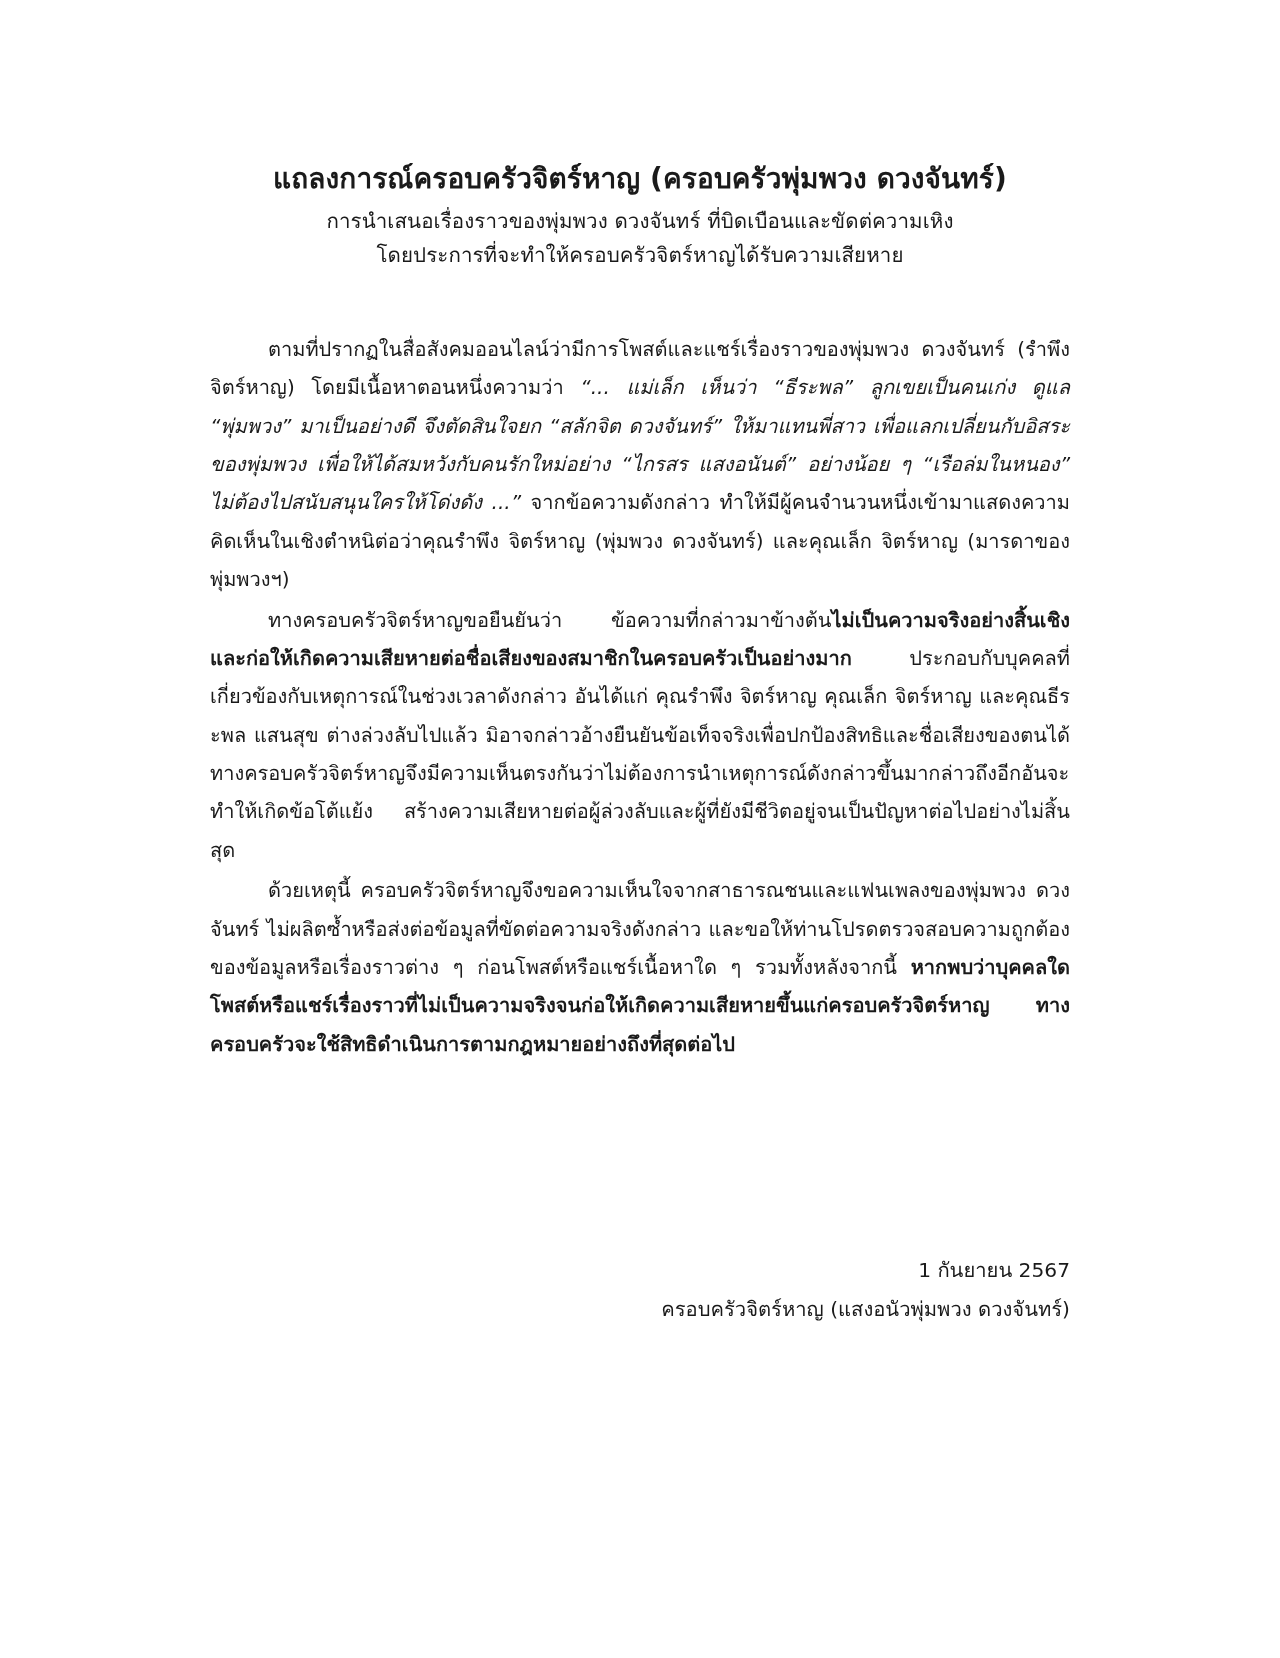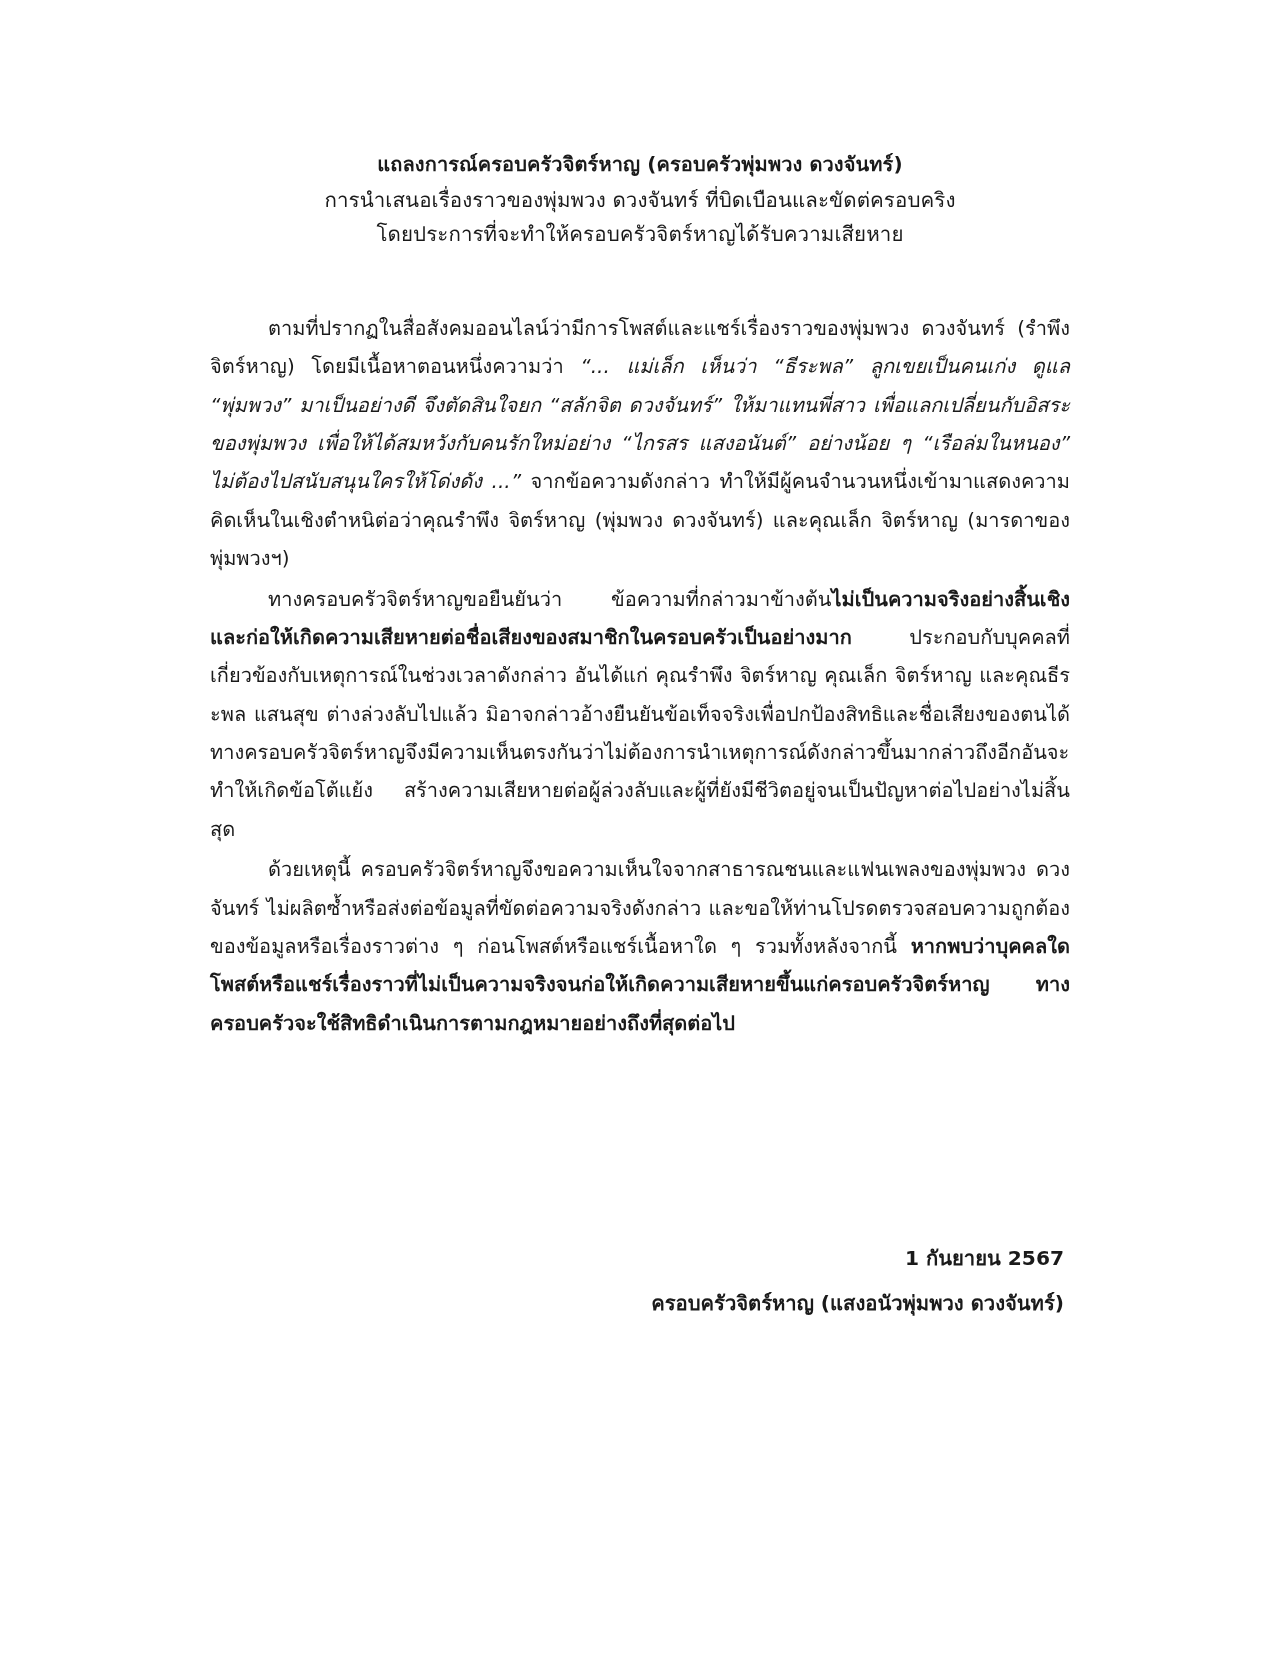--- a/index.html
+++ b/index.html
@@ -20,24 +20,24 @@
     height: 1658px;
     background: #ffffff;
     box-sizing: border-box;
     padding: 140px 210px 60px 210px;
   }
   .header-block {
     text-align: center;
     margin-bottom: 58px;
   }
   .doc-title {
-    font-size: 20px;
+    font-size: 28px;
     font-weight: bold;
     line-height: 1.62;
-    margin: 8px 0 4px 0;
+    margin: 16px 0 4px 0;
     letter-spacing: 0.1px;
   }
   .doc-subtitle {
     font-size: 20.5px;
     font-weight: normal;
     line-height: 1.62;
     margin: 0;
     letter-spacing: 0.1px;
   }
   .body-text {
@@ -60,32 +60,31 @@
   }
   .signature-block {
     position: absolute;
     right: 210px;
     bottom: 330px;
     text-align: right;
   }
   .sig-line {
     font-size: 20.2px;
     line-height: 1.9;
-    margin: 6px;
-    font-weight: bold;
+    margin: 0;
   }
 </style>
 </head>
 <body>
 
 <div class="page">
 
   <div class="header-block">
     <h1 class="doc-title">แถลงการณ์ครอบครัวจิตร์หาญ (ครอบครัวพุ่มพวง ดวงจันทร์)</h1>
-    <p class="doc-subtitle">การนำเสนอเรื่องราวของพุ่มพวง ดวงจันทร์ ที่บิดเบือนและขัดต่ครอบคริง</p>
+    <p class="doc-subtitle">การนำเสนอเรื่องราวของพุ่มพวง ดวงจันทร์ ที่บิดเบือนและขัดต่ความเหิง</p>
     <p class="doc-subtitle">โดยประการที่จะทำให้ครอบครัวจิตร์หาญได้รับความเสียหาย</p>
   </div>
 
   <div class="body-content">
 
     <p class="body-text"><span>ตามที่ปรากฏในสื่อสังคมออนไลน์ว่ามีการโพสต์และแชร์เรื่องราวของพุ่มพวง ดวงจันทร์ (รำพึง จิตร์หาญ) โดยมีเนื้อหาตอนหนึ่งความว่า </span><span class="it">“... แม่เล็ก เห็นว่า “ธีระพล” ลูกเขยเป็นคนเก่ง ดูแล “พุ่มพวง” มาเป็นอย่างดี จึงตัดสินใจยก “สลักจิต ดวงจันทร์” ให้มาแทนพี่สาว เพื่อแลกเปลี่ยนกับอิสระของพุ่มพวง เพื่อให้ได้สมหวังกับคนรักใหม่อย่าง “ไกรสร แสงอนันต์” อย่างน้อย ๆ “เรือล่มในหนอง” ไม่ต้องไปสนับสนุนใครให้โด่งดัง ...”</span><span> จากข้อความดังกล่าว ทำให้มีผู้คนจำนวนหนึ่งเข้ามาแสดงความคิดเห็นในเชิงตำหนิต่อว่าคุณรำพึง จิตร์หาญ (พุ่มพวง ดวงจันทร์) และคุณเล็ก จิตร์หาญ (มารดาของพุ่มพวงฯ)</span></p>
 
     <p class="body-text"><span>ทางครอบครัวจิตร์หาญขอยืนยันว่า ข้อความที่กล่าวมาข้างต้น</span><span class="bd">ไม่เป็นความจริงอย่างสิ้นเชิง และก่อให้เกิดความเสียหายต่อชื่อเสียงของสมาชิกในครอบครัวเป็นอย่างมาก</span><span> ประกอบกับบุคคลที่เกี่ยวข้องกับเหตุการณ์ในช่วงเวลาดังกล่าว อันได้แก่ คุณรำพึง จิตร์หาญ คุณเล็ก จิตร์หาญ และคุณธีระพล แสนสุข ต่างล่วงลับไปแล้ว มิอาจกล่าวอ้างยืนยันข้อเท็จจริงเพื่อปกป้องสิทธิและชื่อเสียงของตนได้ ทางครอบครัวจิตร์หาญจึงมีความเห็นตรงกันว่าไม่ต้องการนำเหตุการณ์ดังกล่าวขึ้นมากล่าวถึงอีกอันจะทำให้เกิดข้อโต้แย้ง สร้างความเสียหายต่อผู้ล่วงลับและผู้ที่ยังมีชีวิตอยู่จนเป็นปัญหาต่อไปอย่างไม่สิ้นสุด</span></p>
 
     <p class="body-text last"><span>ด้วยเหตุนี้ ครอบครัวจิตร์หาญจึงขอความเห็นใจจากสาธารณชนและแฟนเพลงของพุ่มพวง ดวงจันทร์ ไม่ผลิตซ้ำหรือส่งต่อข้อมูลที่ขัดต่อความจริงดังกล่าว และขอให้ท่านโปรดตรวจสอบความถูกต้องของข้อมูลหรือเรื่องราวต่าง ๆ ก่อนโพสต์หรือแชร์เนื้อหาใด ๆ รวมทั้งหลังจากนี้ </span><span class="bd">หากพบว่าบุคคลใดโพสต์หรือแชร์เรื่องราวที่ไม่เป็นความจริงจนก่อให้เกิดความเสียหายขึ้นแก่ครอบครัวจิตร์หาญ ทางครอบครัวจะใช้สิทธิดำเนินการตามกฎหมายอย่างถึงที่สุดต่อไป</span></p>

